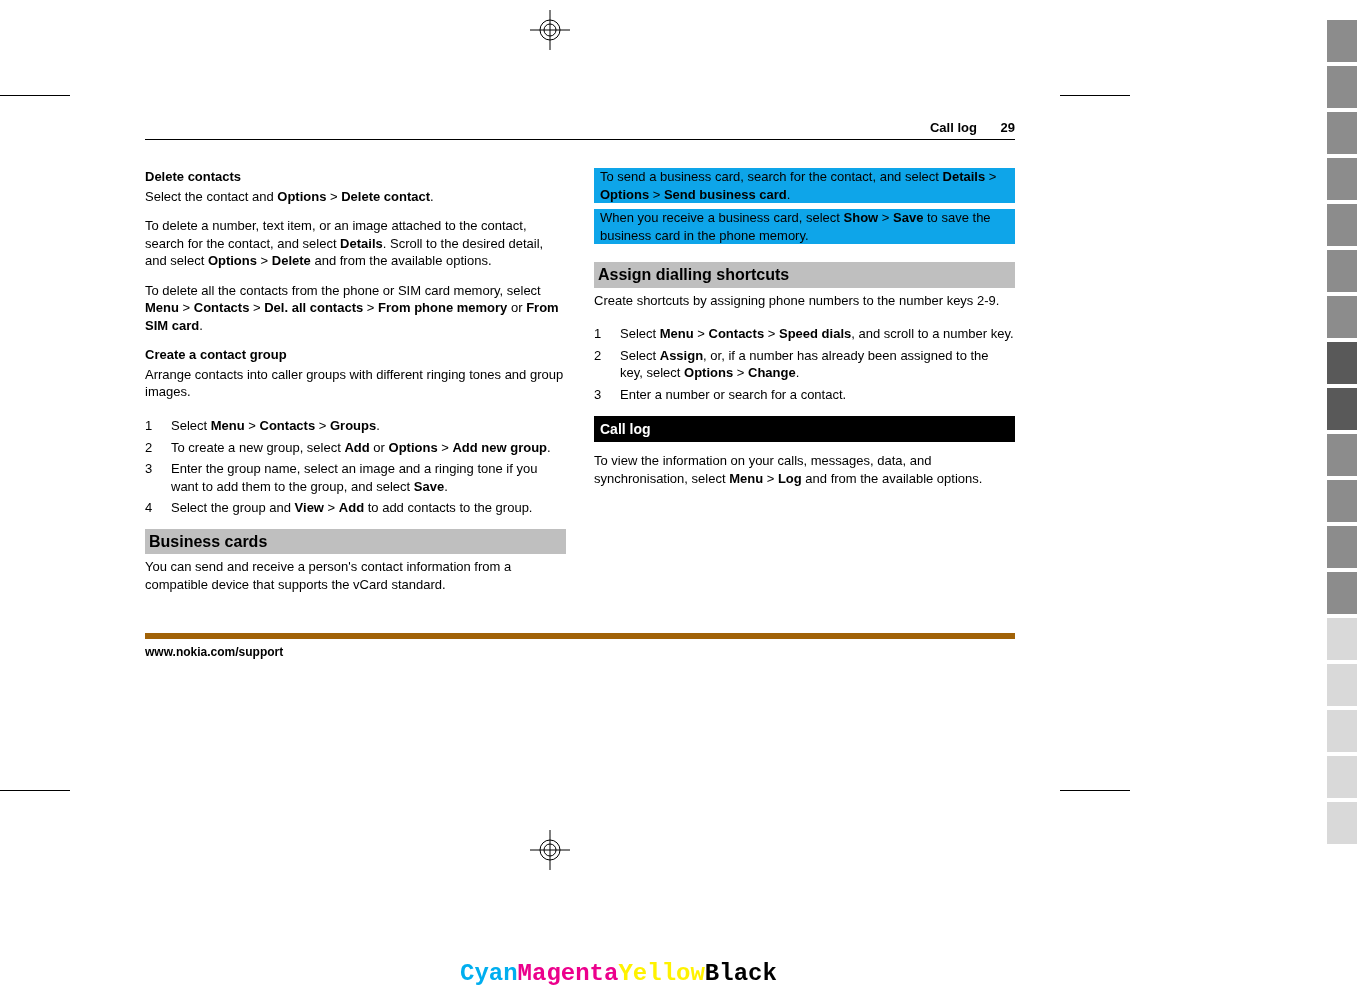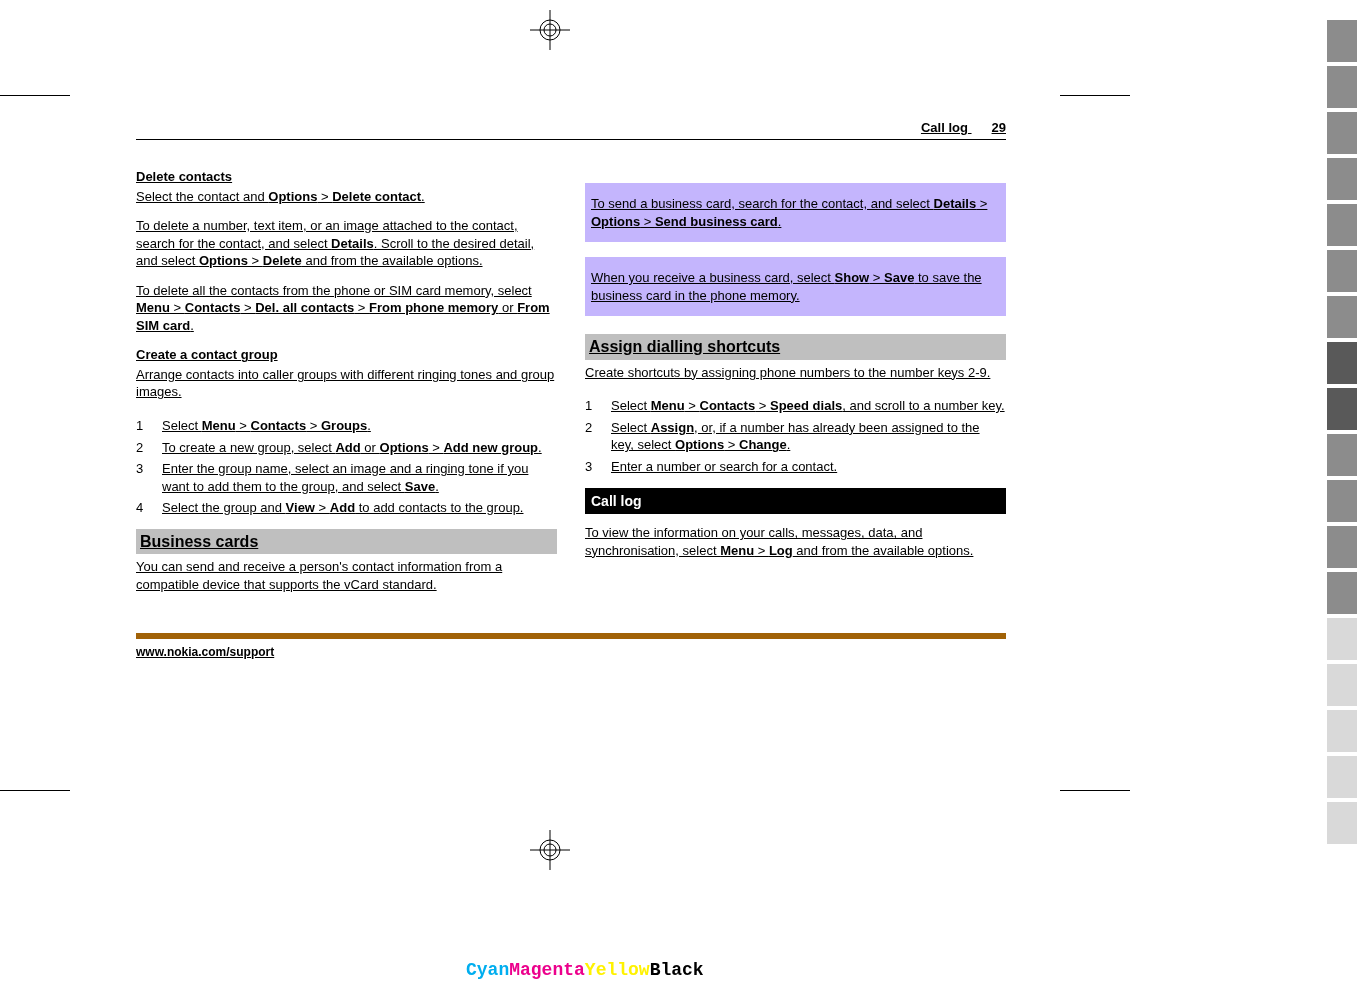--- a/index.html
+++ b/index.html
@@ -7,25 +7,24 @@
     padding: 0;
     font-family: Arial, Helvetica, sans-serif;
     background: #fff;
     width: 1357px;
     height: 1001px;
     position: relative;
     overflow: hidden;
   }
   .page {
     position: absolute;
-    left: 136px;
+    left: 145px;
     top: 120px;
     width: 870px;
     height: 600px;
-    text-decoration: underline;
   }
   .header {
     text-align: right;
     font-size: 13px;
     font-weight: bold;
     border-bottom: 1px solid #000;
     padding-bottom: 4px;
     margin-bottom: 28px;
   }
   .pnum { margin-left: 20px; }
@@ -50,23 +49,23 @@
   }
   .sec-h {
     background: #000;
     color: #fff;
     font-weight: bold;
     padding: 4px 6px;
     margin: 10px 0 10px 0;
     font-size: 14px;
   }
   .gray-box {
-    background: #c4b5fd;
-    padding: 12px 6px;
-    margin: 15px 0 6px 0;
+    background: #0ea5e9;
+    padding: 0 6px;
+    margin: 0 0 6px 0;
     font-size: 13px;
     line-height: 1.35;
   }
   ol.steps {
     list-style: none;
     padding: 0;
     margin: 16px 0 12px 0;
     counter-reset: step;
   }
   ol.steps li {
@@ -105,24 +104,23 @@
     top: 20px;
     width: 30px;
   }
   .tab { width: 30px; height: 42px; background: #8c8c8c; margin-bottom: 4px; }
   .tab.dk { background: #595959; }
   .tab.lt { background: #d9d9d9; }
   .cmyk {
     position: absolute;
     left: 460px;
     top: 960px;
-    font-size: 18px;
+    font-size: 24px;
     font-weight: bold;
     font-family: "Courier New", monospace;
-    margin-left: 6px;
   }
   .cmyk .c { color: #00aeef; }
   .cmyk .m { color: #ec008c; }
   .cmyk .y { color: #fff200; }
   .cmyk .k { color: #000; }
 </style>
 </head>
 <body>
 
 <div class="crop-h" style="left:0;top:95px"></div>

